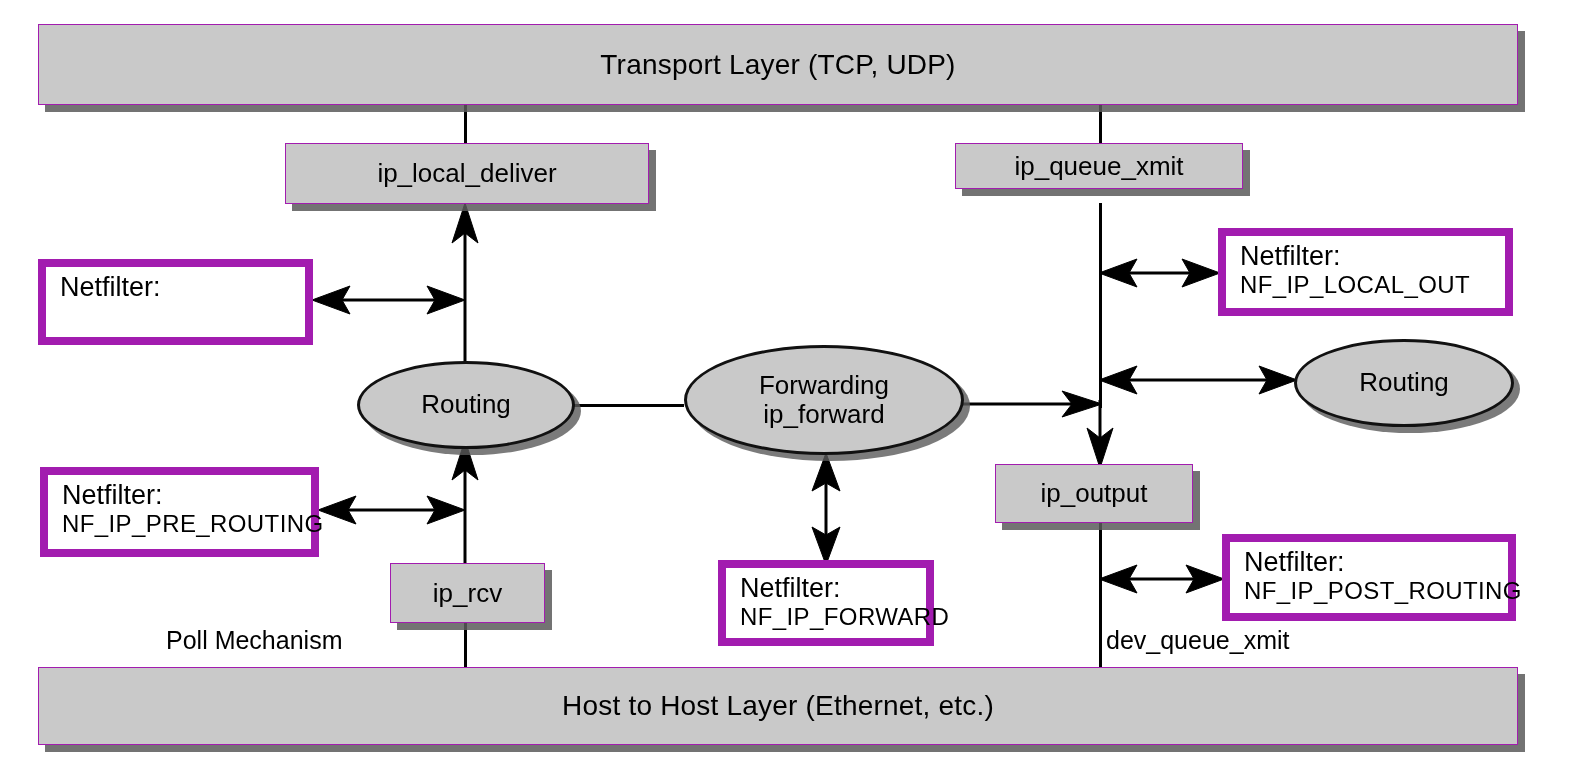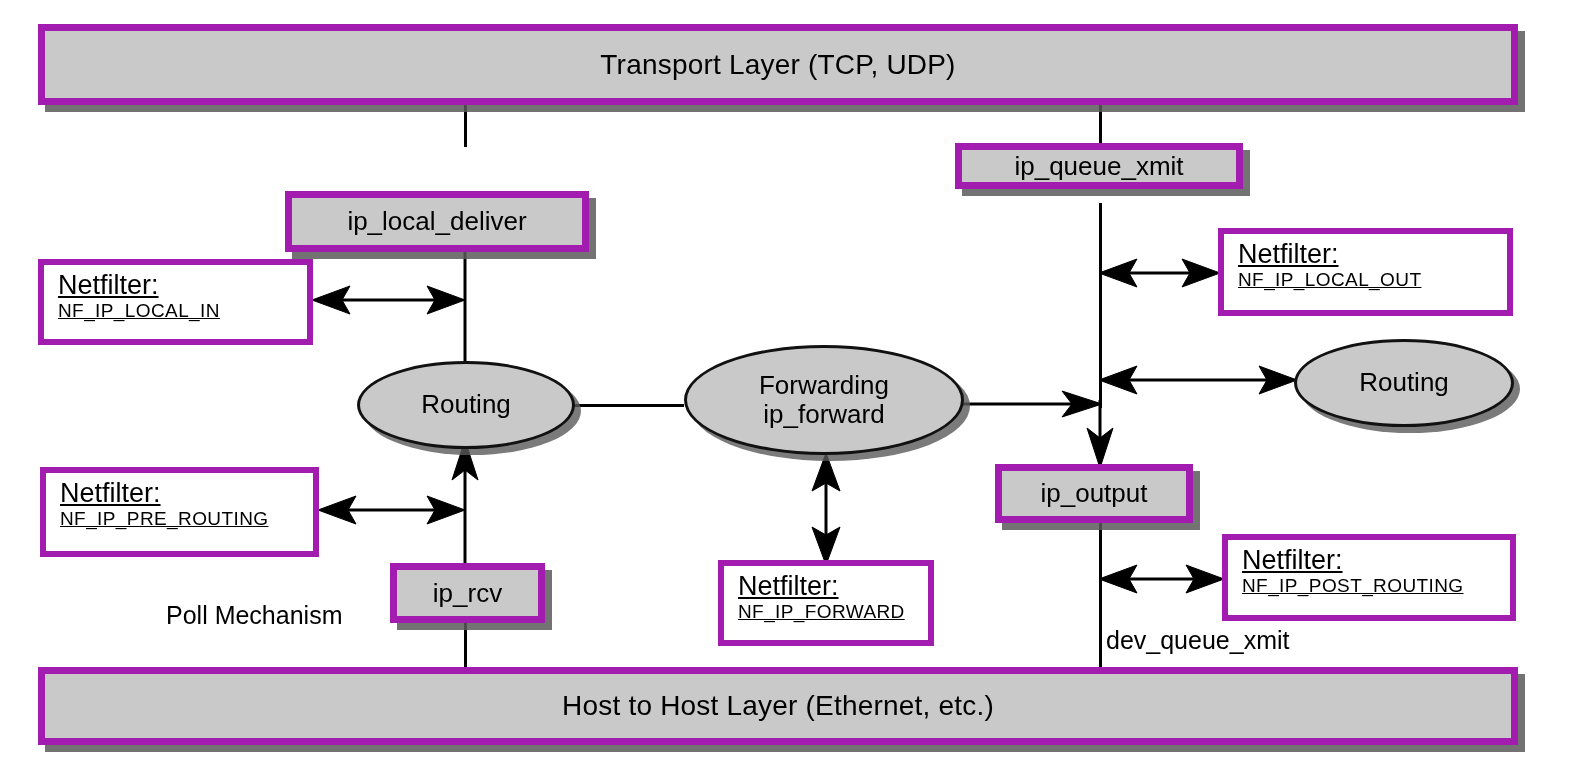--- a/index.html
+++ b/index.html
@@ -23,49 +23,48 @@
     display: flex;
     align-items: center;
     justify-content: center;
     text-align: center;
     z-index: 3;
   }
 
   
   .grey-box {
     background: #c9c9c9;
-    border: 7px solid #a21caf;
+    border: 1px solid #a21caf;
     box-shadow: 7px 7px 0 0 rgba(90,90,90,0.85);
     color: #000000;
   }
   .layer-box {
     font-size: 28px;
     letter-spacing: 0.2px;
   }
   .func-box {
     font-size: 26px;
   }
 
   
   .nf-box {
     background: #ffffff;
-    border: 6px solid #a21caf;
+    border: 8px solid #a21caf;
     display: block;
     padding: 6px 10px 4px 14px;
     text-align: left;
     color: #000000;
-    text-decoration: underline;
   }
   .nf-title {
     font-size: 27px;
     line-height: 1.08;
     display: block;
   }
   .nf-hook {
-    font-size: 19px;
+    font-size: 24px;
     line-height: 1.2;
     display: block;
     letter-spacing: 0.4px;
   }
 
   
   .ellipse {
     background: #c9c9c9;
     border: 3px solid #111111;
     border-radius: 50%;
@@ -190,21 +189,21 @@
   </svg>
 
   <div class="node grey-box layer-box" style="left:38px; top:24px; width:1480px; height:81px;">
     <span>Transport Layer (TCP, UDP)</span>
   </div>
 
   <div class="node grey-box layer-box" style="left:38px; top:667px; width:1480px; height:78px;">
     <span>Host to Host Layer (Ethernet, etc.)</span>
   </div>
 
-  <div class="node grey-box func-box" style="left:285px; top:143px; width:304px; height:61px;margin-top:48px;">
+  <div class="node grey-box func-box" style="left:285px; top:143px; width:364px; height:61px;">
     <span>ip_local_deliver</span>
   </div>
 
   <div class="node grey-box func-box" style="left:955px; top:143px; width:288px; height:46px;">
     <span>ip_queue_xmit</span>
   </div>
 
   <div class="node grey-box func-box" style="left:390px; top:563px; width:155px; height:60px;">
     <span>ip_rcv</span>
   </div>
@@ -221,21 +220,20 @@
     <span>Forwarding</span>
     <span>ip_forward</span>
   </div>
 
   <div class="node ellipse" style="left:1294px; top:339px; width:220px; height:88px;">
     <span>Routing</span>
   </div>
 
   <div class="node nf-box" style="left:38px; top:259px; width:275px; height:86px;">
     <span class="nf-title">Netfilter:</span>
-    <span class="nf-hook">NF_IP_LOCAL_IN</span>
   </div>
 
   <div class="node nf-box" style="left:40px; top:467px; width:279px; height:90px;">
     <span class="nf-title">Netfilter:</span>
     <span class="nf-hook">NF_IP_PRE_ROUTING</span>
   </div>
 
   <div class="node nf-box" style="left:1218px; top:228px; width:295px; height:88px;">
     <span class="nf-title">Netfilter:</span>
     <span class="nf-hook">NF_IP_LOCAL_OUT</span>
@@ -244,17 +242,17 @@
   <div class="node nf-box" style="left:1222px; top:534px; width:294px; height:87px;">
     <span class="nf-title">Netfilter:</span>
     <span class="nf-hook">NF_IP_POST_ROUTING</span>
   </div>
 
   <div class="node nf-box" style="left:718px; top:560px; width:216px; height:86px;">
     <span class="nf-title">Netfilter:</span>
     <span class="nf-hook">NF_IP_FORWARD</span>
   </div>
 
-  <div class="plain-label" style="left:166px; top:601px;">Poll Mechanism</div>
+  <div class="plain-label" style="left:166px; top:626px;">Poll Mechanism</div>
 
   <div class="plain-label" style="left:1106px; top:626px;">dev_queue_xmit</div>
 
 </div>
 
 </body></html>

